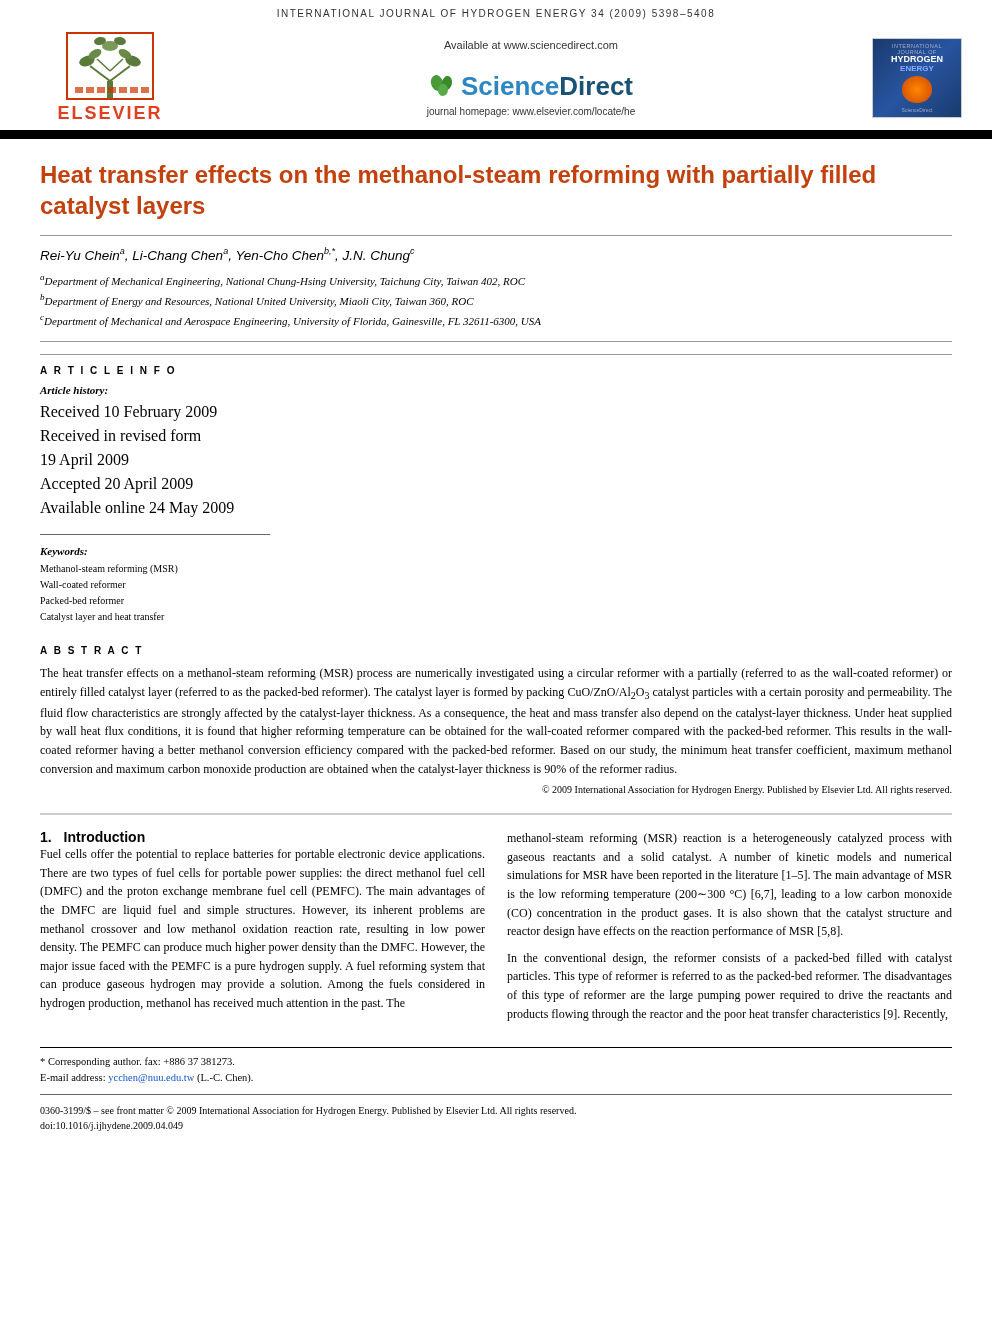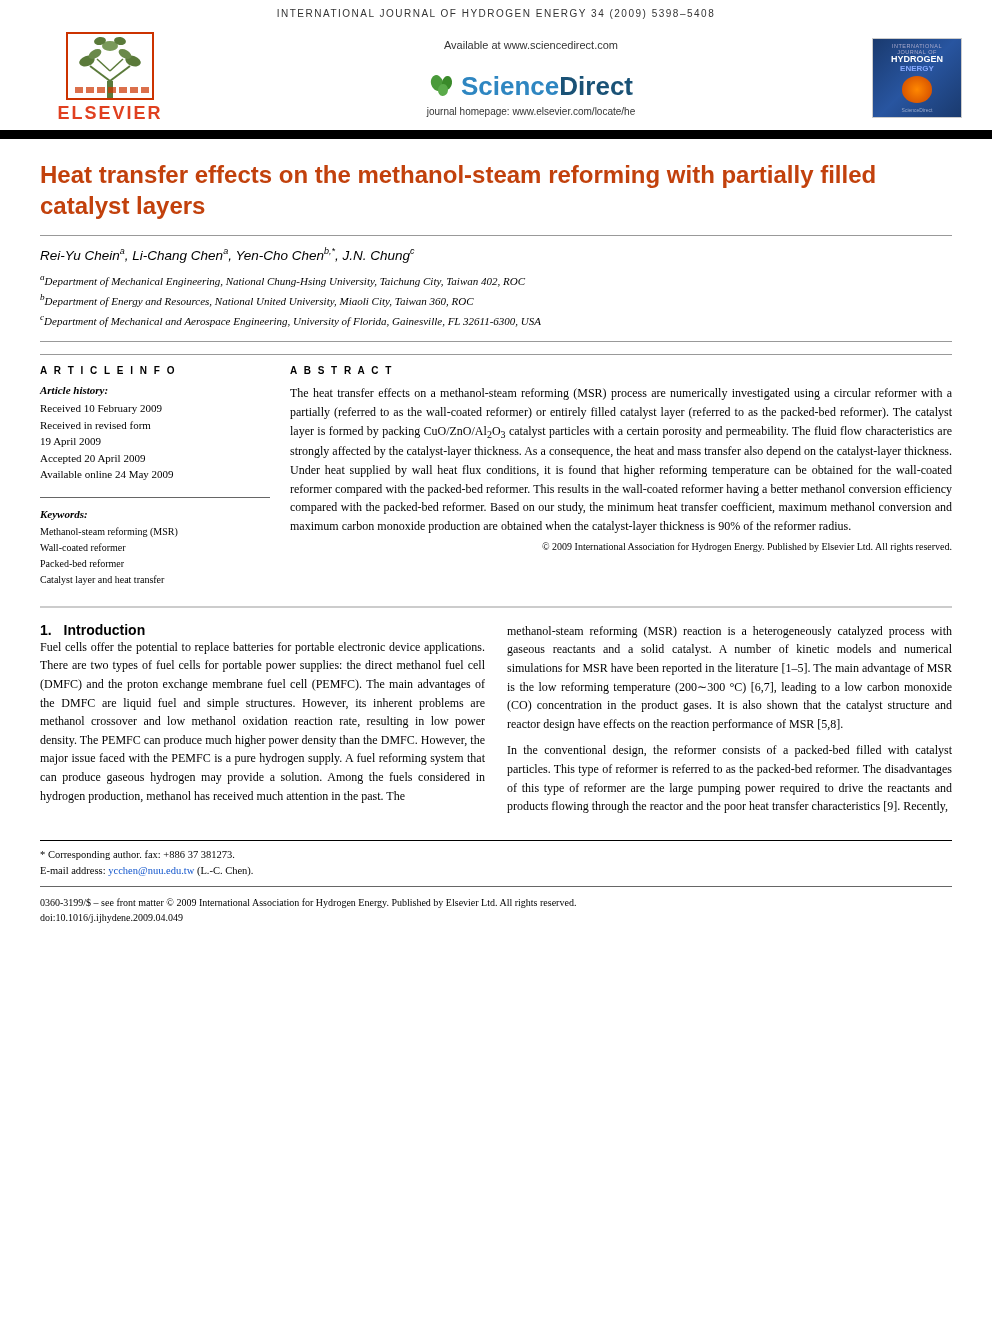--- a/index.html
+++ b/index.html
@@ -177,20 +177,21 @@
       margin-bottom: 2px;
     }
 
     
     .two-col {
       display: flex;
       gap: 20px;
       margin-top: 12px;
       border-top: 1px solid #999;
       padding-top: 10px;
+      flex-direction: column;
     }
 
     .left-col {
       width: 230px;
       flex-shrink: 0;
     }
 
     .right-col {
       flex: 1;
     }
@@ -210,21 +211,21 @@
     }
 
     .history-label {
       font-size: 11px;
       font-style: italic;
       font-weight: bold;
       margin-bottom: 4px;
     }
 
     .history-item {
-      font-size: 11px;
+      font-size: 16px;
       line-height: 1.5;
     }
 
     .keywords-section {
       margin-top: 10px;
     }
 
     .keywords-label {
       font-size: 11px;
       font-style: italic;

